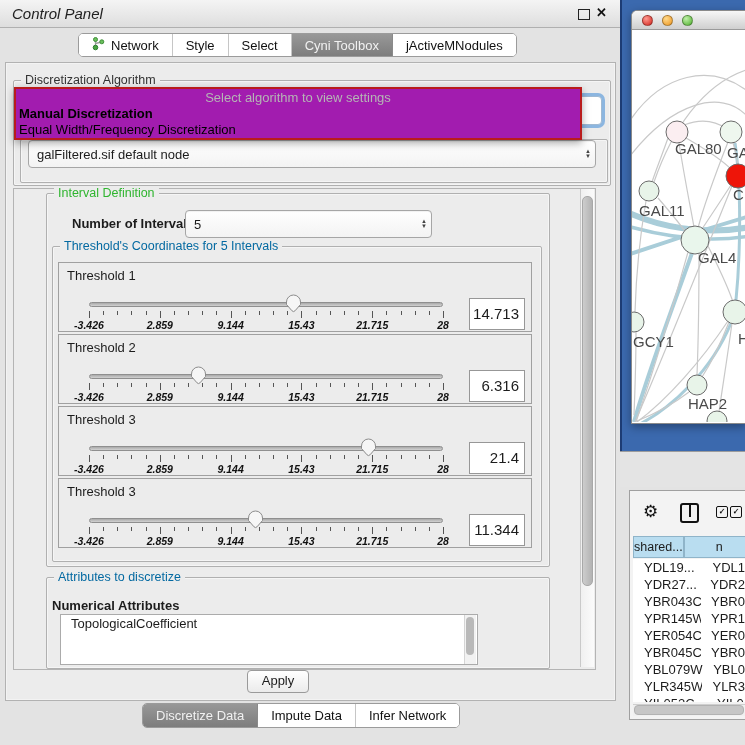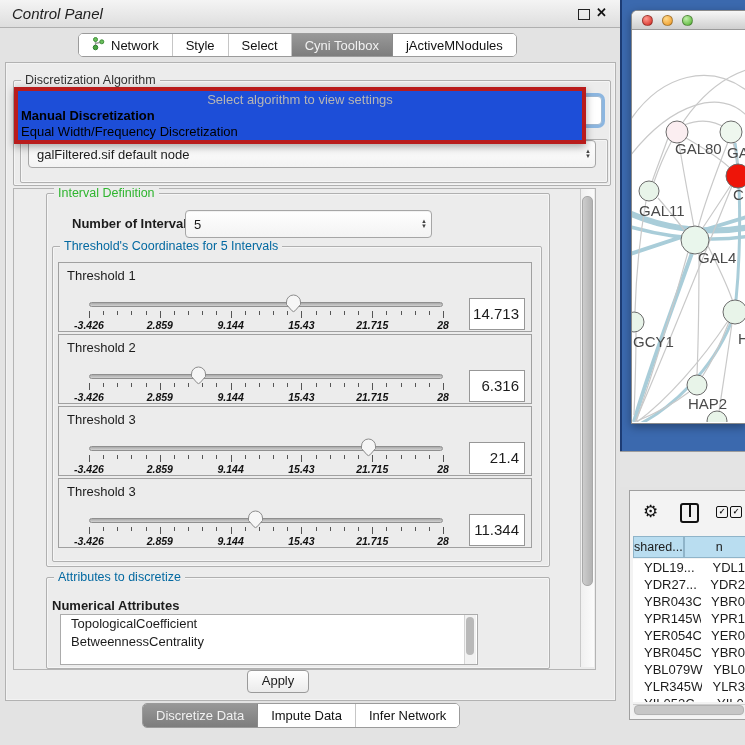--- a/index.html
+++ b/index.html
@@ -39,21 +39,21 @@
     background:#fff;box-shadow:0 0 0 3px rgba(100,160,220,.7);}
   #td-group{left:20px;top:139px;width:586px;height:42px;}
   .combo{border:1px solid #a6a6a6;border-radius:4px;background:linear-gradient(#ffffff,#f3f3f3);
     display:flex;align-items:center;font-size:13px;box-shadow:inset 0 1px 1px rgba(0,0,0,.06);}
   .combo .combo-text{flex:1;padding-left:8px;overflow:hidden;white-space:nowrap;}
   .stepper{width:14px;display:flex;flex-direction:column;align-items:center;justify-content:center;
     font-size:6px;line-height:5px;color:#444;}
   #td-combo{left:28px;top:140px;width:566px;height:26px;}
 
   
-  #algo-popup{left:14px;top:87px;width:564px;height:49px;background:#1d4ed8;border:4px solid #b91c1c;
+  #algo-popup{left:14px;top:87px;width:564px;height:49px;background:#a21caf;border:2px solid #b91c1c;
     box-shadow:0 3px 8px rgba(0,0,0,.35);z-index:50;font-size:13px;}
   #algo-popup .ph{height:15px;text-align:center;color:#b5b5b5;padding-top:1px;}
   #algo-popup .opt{height:15px;padding:1px 0 0 3px;color:#000;}
   #algo-popup .opt.bold{font-weight:bold;}
 
   
   #scrollpane{left:13px;top:188px;width:581px;height:480px;border:1px solid #b4b4b4;background:#ececec;}
   #vscroll{left:580px;top:189px;width:13px;height:478px;background:linear-gradient(to right,#f0f0f0,#fbfbfb);
     border-left:1px solid #c9c9c9;}
   #vscroll-thumb{left:582px;top:196px;width:9px;height:388px;border-radius:5px;
@@ -394,21 +394,20 @@
       <div class="thr-value">11.344</div>
     </div>
     </div>
 
   <div id="attr-group" class="abs group">
     <div class="group-label blue">Attributes to discretize</div>
   </div>
   <div id="num-attr-label" class="abs">Numerical Attributes</div>
   <div id="attr-list" class="abs">
       <div class="attr-item">TopologicalCoefficient</div>
-      <div class="attr-item">BetweennessCentrality</div>
     </div>
   <div id="attr-scroll" class="abs"></div>
   <div id="attr-thumb" class="abs"></div>
 
   <div id="vscroll" class="abs"></div>
   <div id="vscroll-thumb" class="abs"></div>
 
   <div id="apply-btn" class="abs">Apply</div>
 
   <div id="bottom-tabs" class="segbar abs">

